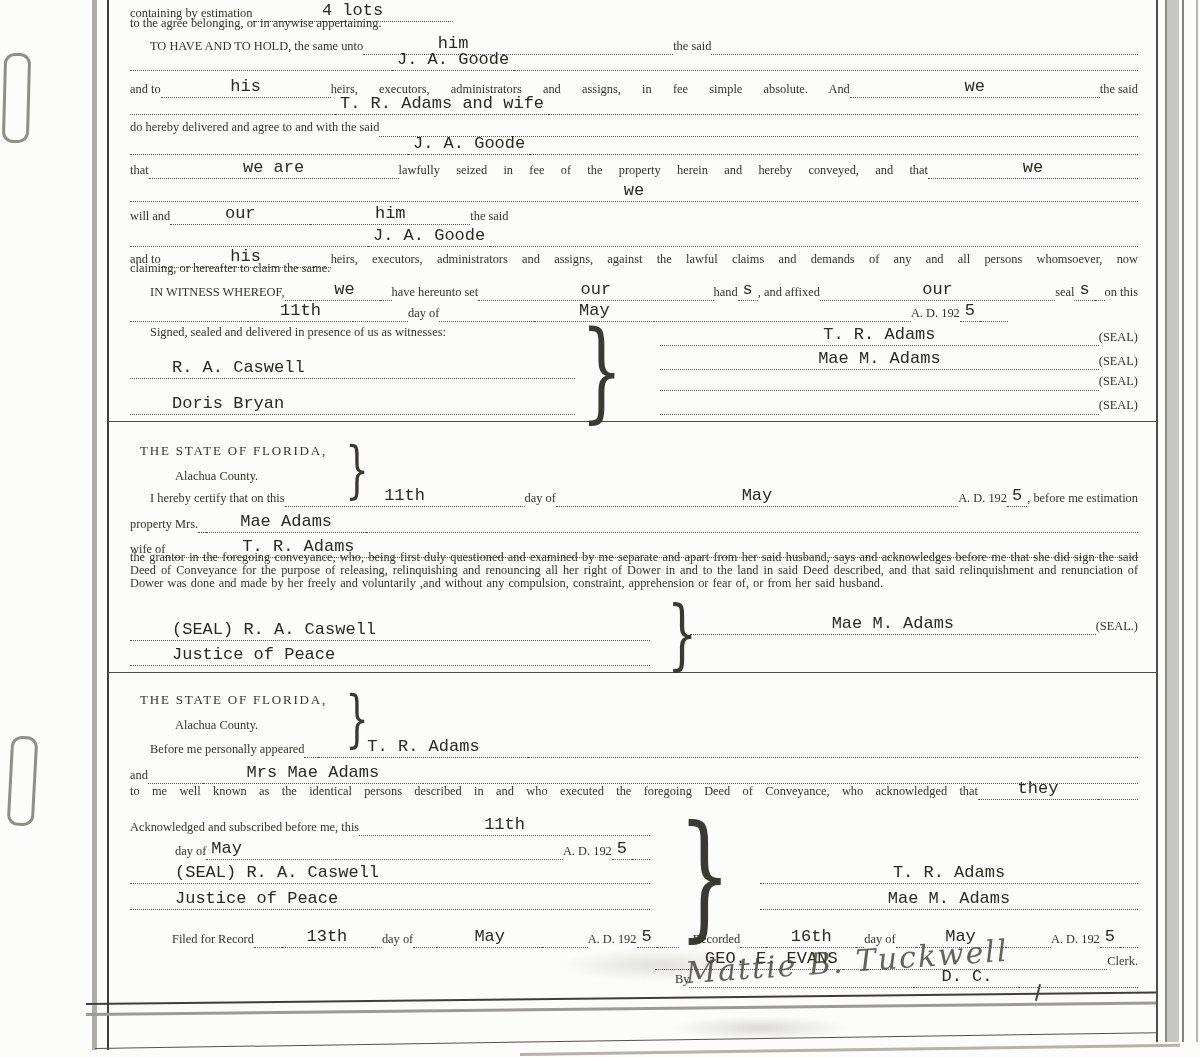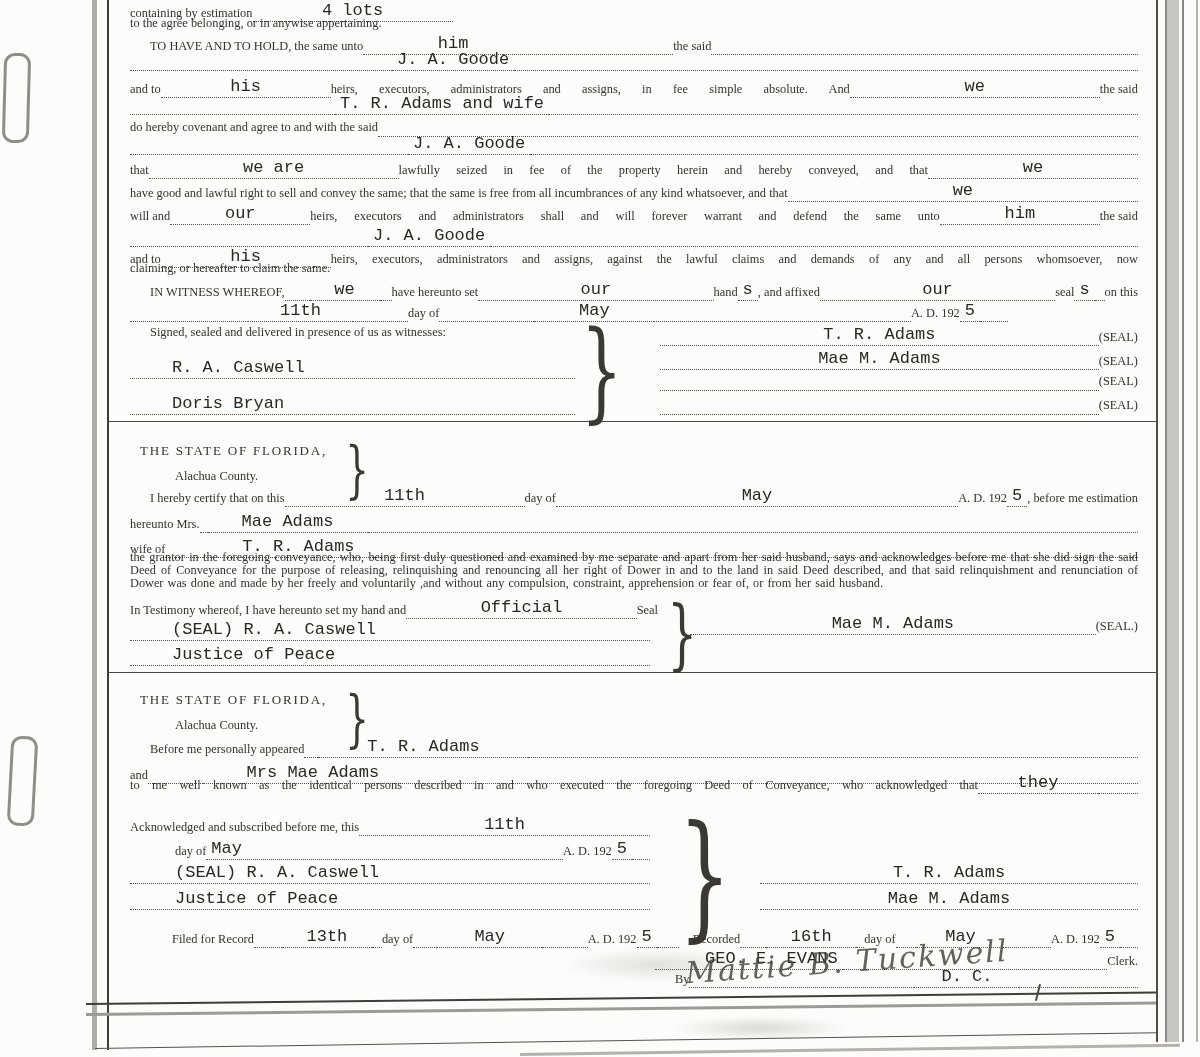--- a/index.html
+++ b/index.html
@@ -94,46 +94,44 @@
       <span class="pr">the said</span>
     </div>
 
     <div class="row" style="top:95px">
       <span class="dots" style="width:205px"></span>
       <span class="ty lined">T. R. Adams and wife</span>
       <span class="dots grow"></span>
     </div>
 
     <div class="row" style="top:120px">
-      <span class="pr">do hereby covenant and agree to and with the said</span>
+      <span class="pr">do hereby delivered and agree to and with the said</span>
       <span class="dots grow"></span>
     </div>
 
     <div class="row" style="top:135px">
       <span class="dots" style="width:278px"></span>
       <span class="ty lined">J. A. Goode</span>
       <span class="dots grow"></span>
     </div>
 
     <div class="row" style="top:159px">
       <span class="pr">that</span>
       <span class="ty lined ctr" style="width:240px">we are</span>
       <span class="prj">lawfully seized in fee of the property herein and hereby conveyed, and that</span>
       <span class="ty lined ctr" style="width:200px">we</span>
     </div>
 
     <div class="row" style="top:182px">
-      <span class="pr">have good and lawful right to sell and convey the same; that the same is free from all incumbrances of any kind whatsoever, and that</span>
       <span class="ty lined ctr grow">we</span>
     </div>
 
     <div class="row" style="top:205px">
       <span class="pr">will and</span>
       <span class="ty lined ctr" style="width:130px">our</span>
-      <span class="prj">heirs, executors and administrators shall and will forever warrant and defend the same unto</span>
       <span class="ty lined ctr" style="width:150px">him</span>
       <span class="pr">the said</span>
     </div>
 
     <div class="row" style="top:227px">
       <span class="dots" style="width:238px"></span>
       <span class="ty lined">J. A. Goode</span>
       <span class="dots grow"></span>
     </div>
 
@@ -223,40 +221,35 @@
         <span class="pr">I hereby certify that on this</span>
         <span class="ty lined ctr" style="width:230px">11th</span>
         <span class="pr">day of</span>
         <span class="ty lined ctr grow">May</span>
         <span class="pr">A. D. 192</span>
         <span class="ty lined">5</span>
         <span class="pr">, before me estimation</span>
       </div>
 
       <div class="row" style="top:70px">
-        <span class="pr">hereunto Mrs.</span>
+        <span class="pr">property Mrs.</span>
         <span class="dots" style="width:8px"></span>
         <span class="ty lined ctr" style="width:150px">Mae Adams</span>
         <span class="dots grow"></span>
       </div>
 
       <div class="row" style="top:95px">
         <span class="pr">wife of</span>
         <span class="dots" style="width:38px"></span>
         <span class="ty lined ctr" style="width:180px">T. R. Adams</span>
         <span class="dots grow"></span>
       </div>
 
       <div class="blk par" style="top:108px">the grantor in the foregoing conveyance, who, being first duly questioned and examined by me separate and apart from her said husband, says and acknowledges before me that she did sign the said Deed of Conveyance for the purpose of releasing, relinquishing and renouncing all her right of Dower in and to the land in said Deed described, and that said relinquishment and renunciation of Dower was done and made by her freely and voluntarily ,and without any compulsion, constraint, apprehension or fear of, or from her said husband.</div>
 
-      <div class="row" style="top:156px;width:528px;right:auto">
-        <span class="pr">In Testimony whereof, I have hereunto set my hand and</span>
-        <span class="ty lined ctr grow">Official</span>
-        <span class="pr">Seal</span>
-      </div>
       <span class="brace" style="left:528px;top:152px;font-size:76px">}</span>
 
       <div class="row" style="top:178px;width:520px;right:auto">
         <span class="ty lined grow" style="padding-left:42px">(SEAL) R. A. Caswell</span>
       </div>
       <div class="row" style="top:172px;left:560px">
         <span class="ty lined ctr grow">Mae M. Adams</span>
         <span class="pr">(SEAL.)</span>
       </div>
       <div class="row" style="top:203px;width:520px;right:auto">
@@ -283,21 +276,21 @@
         <span class="dots grow"></span>
       </div>
 
       <div class="row" style="top:72px">
         <span class="pr">and</span>
         <span class="dots" style="width:55px"></span>
         <span class="ty lined ctr" style="width:210px">Mrs Mae Adams</span>
         <span class="dots grow"></span>
       </div>
 
-      <div class="row" style="top:82px">
+      <div class="row" style="top:88px">
         <span class="prj">to me well known as the identical persons described in and who executed the foregoing Deed of Conveyance, who acknowledged that</span>
         <span class="ty lined ctr" style="width:110px">they</span>
         <span class="dots" style="width:40px"></span>
       </div>
 
       <div class="row" style="top:124px;width:520px;right:auto">
         <span class="pr">Acknowledged and subscribed before me, this</span>
         <span class="ty lined ctr grow">11th</span>
       </div>
       <div class="row" style="top:148px;width:520px;right:auto">

